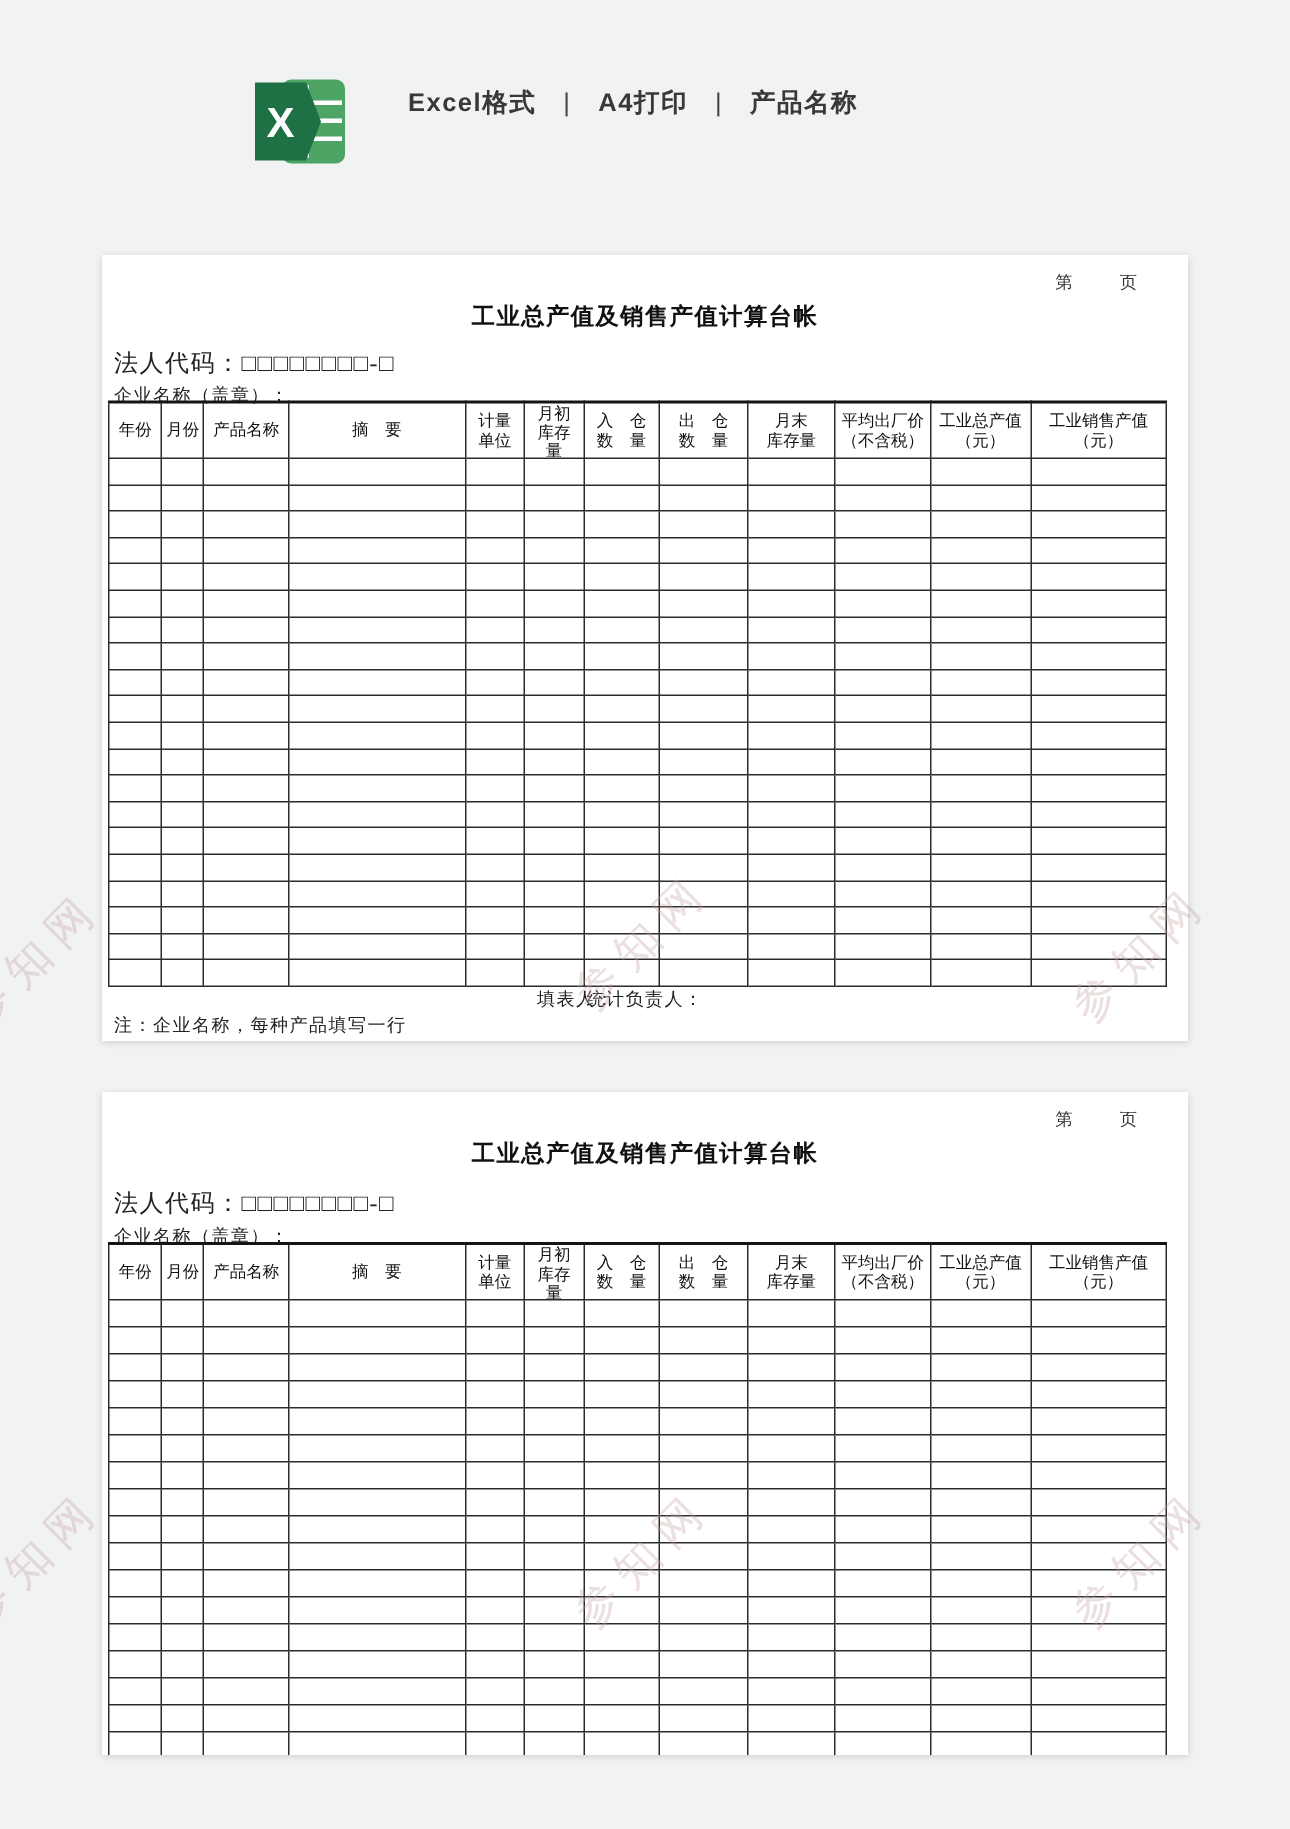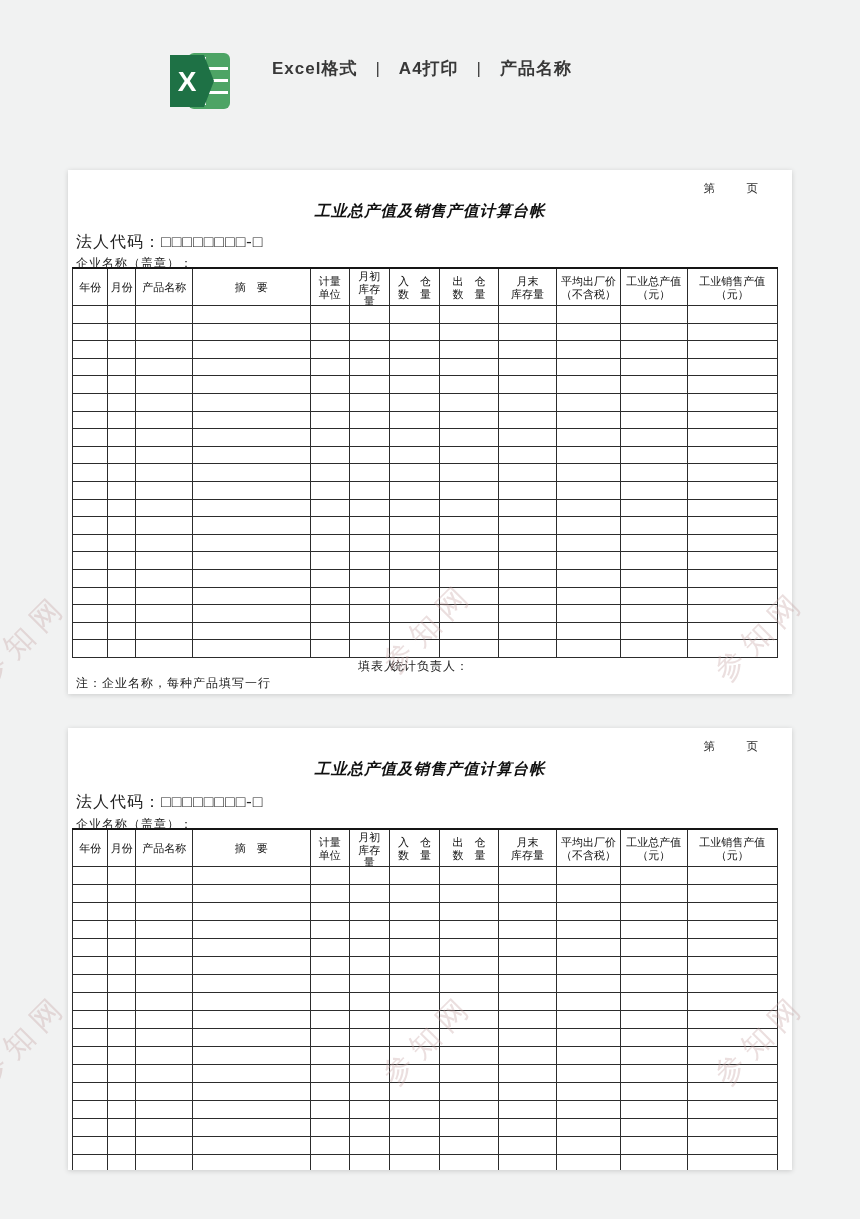--- a/index.html
+++ b/index.html
@@ -31,21 +31,21 @@
   }
   #sheet1{top:170px;height:524px;}
   #sheet2{top:728px;height:442px;}
   .page-no{
     position:absolute;top:11px;right:24px;
     font-size:11.5px;letter-spacing:10px;color:#333;
   }
   .form-title{
     position:absolute;top:31px;left:0;right:0;text-align:center;
     font-family:"Liberation Sans","DejaVu Sans",sans-serif;
-    font-size:15.5px;font-weight:bold;letter-spacing:1px;color:#111;font-style:italic;
+    font-size:15.5px;font-weight:bold;letter-spacing:1px;color:#111;
   }
   .code-line{position:absolute;top:62px;left:8px;font-size:16px;letter-spacing:1px;}
   .company-line{position:absolute;top:85px;left:8px;font-size:12px;letter-spacing:1px;text-align:right;}
   #sheet2 .code-line{top:64px;}
   #sheet2 .company-line{top:88px;}
   
   .table-wrap{position:absolute;left:4px;right:14px;}
   #sheet1 .table-wrap{top:97px;}
   #sheet2 .table-wrap{top:100px;}
   table.ledger{

